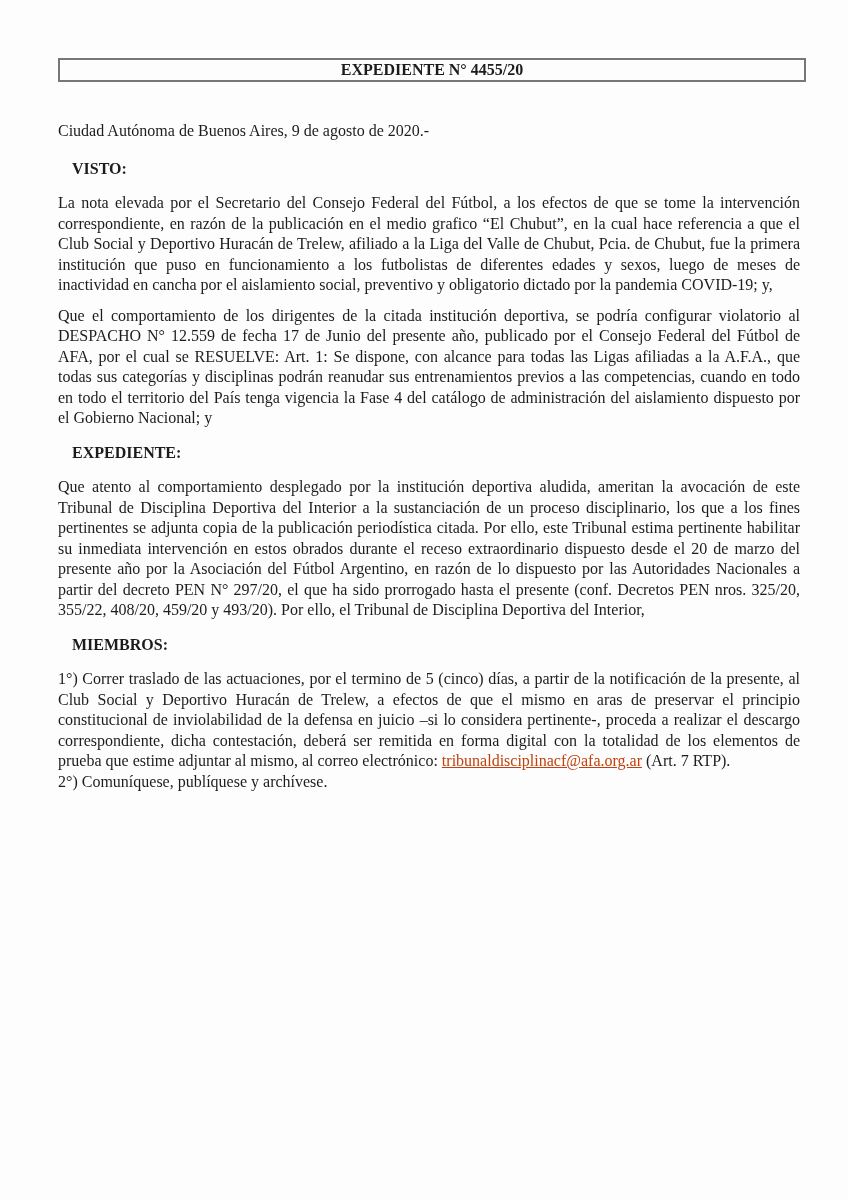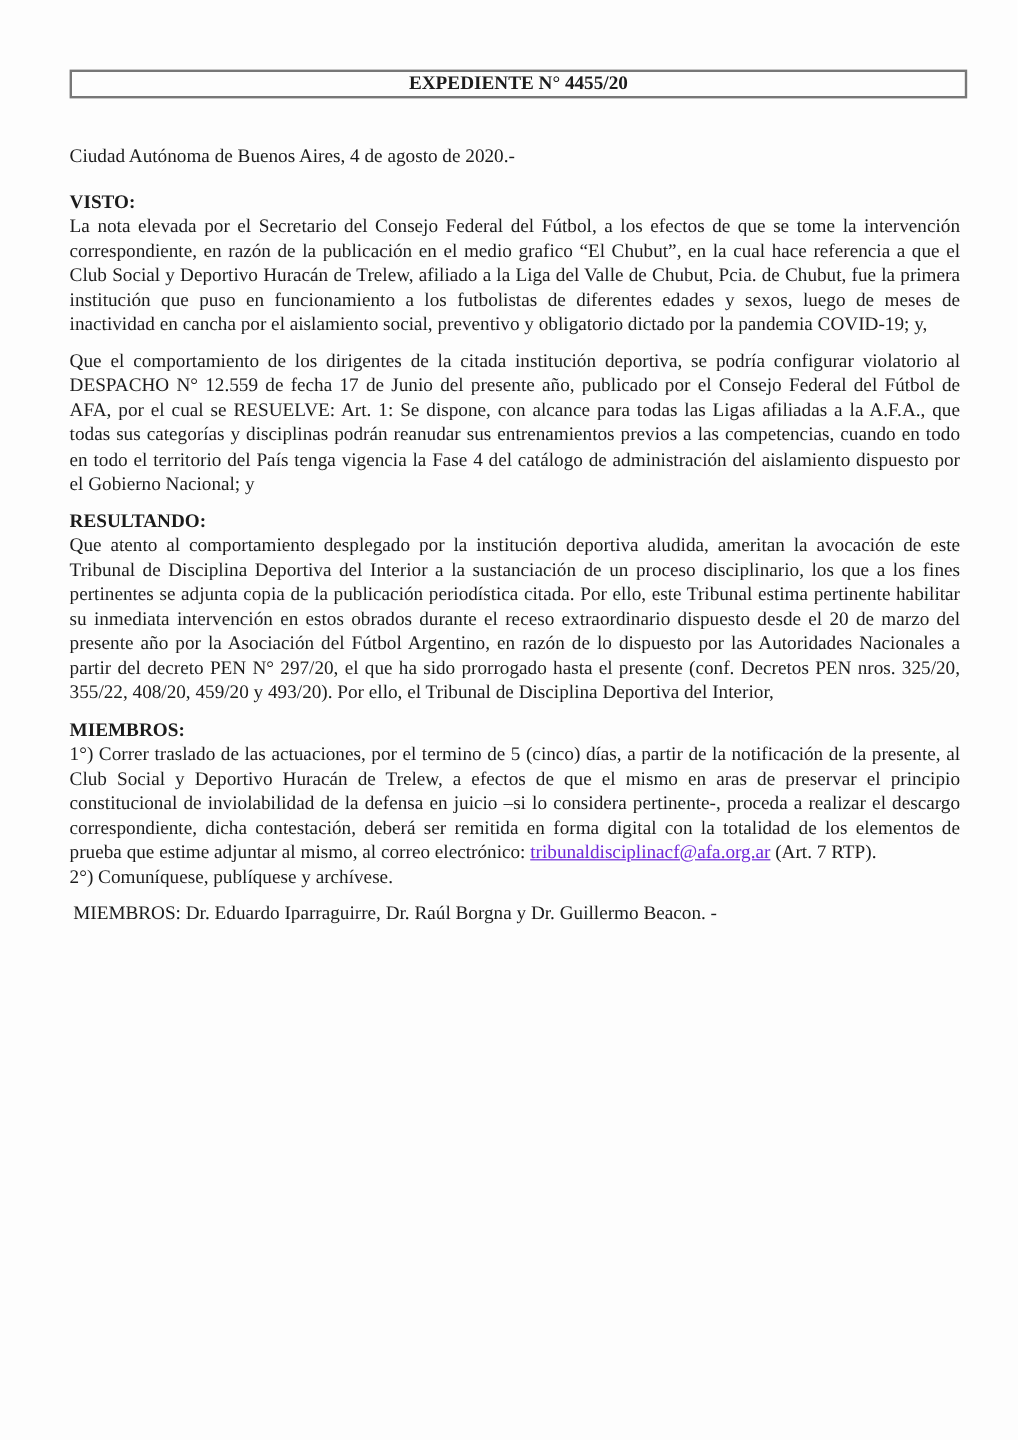--- a/index.html
+++ b/index.html
@@ -35,61 +35,60 @@
   }
   .date-line {
     text-align: left;
     margin-bottom: 17px;
   }
   .doc-section {
     margin-bottom: 10px;
   }
   .section-heading {
     font-weight: bold;
-    margin: 0;
+    margin: 14px;
     font-size: 16px;
     line-height: 20.5px;
     text-align: left;
   }
   .email-link {
-    color: #6d28d9;
+    color: #c2410c;
     text-decoration: underline;
     cursor: pointer;
   }
   .members-line {
     text-align: left;
     padding-left: 3px;
     margin-top: 10px;
   }
 </style>
 </head>
 <body>
 
 <div class="page">
 
   <div class="expediente-box">
     <span>EXPEDIENTE N° 4455/20</span>
   </div>
 
-  <p class="date-line">Ciudad Autónoma de Buenos Aires, 4 de agosto de 2020.-</p>
+  <p class="date-line">Ciudad Autónoma de Buenos Aires, 9 de agosto de 2020.-</p>
 
   <div class="doc-section">
     <h3 class="section-heading">VISTO:</h3>
     <p>La nota elevada por el Secretario del Consejo Federal del Fútbol, a los efectos de que se tome la intervención correspondiente, en razón de la publicación en el medio grafico “El Chubut”, en la cual hace referencia a que el Club Social y Deportivo Huracán de Trelew, afiliado a la Liga del Valle de Chubut, Pcia. de Chubut, fue la primera institución que puso en funcionamiento a los futbolistas de diferentes edades y sexos, luego de meses de inactividad en cancha por el aislamiento social, preventivo y obligatorio dictado por la pandemia COVID-19; y,</p>
   </div>
 
   <div class="doc-section">
     <p>Que el comportamiento de los dirigentes de la citada institución deportiva, se podría configurar violatorio al DESPACHO N° 12.559 de fecha 17 de Junio del presente año, publicado por el Consejo Federal del Fútbol de AFA, por el cual se RESUELVE: Art. 1: Se dispone, con alcance para todas las Ligas afiliadas a la A.F.A., que todas sus categorías y disciplinas podrán reanudar sus entrenamientos previos a las competencias, cuando en todo en todo el territorio del País tenga vigencia la Fase 4 del catálogo de administración del aislamiento dispuesto por el Gobierno Nacional; y</p>
   </div>
 
   <div class="doc-section">
-    <h3 class="section-heading">RESULTANDO:</h3>
+    <h3 class="section-heading">EXPEDIENTE:</h3>
     <p>Que atento al comportamiento desplegado por la institución deportiva aludida, ameritan la avocación de este Tribunal de Disciplina Deportiva del Interior a la sustanciación de un proceso disciplinario, los que a los fines pertinentes se adjunta copia de la publicación periodística citada. Por ello, este Tribunal estima pertinente habilitar su inmediata intervención en estos obrados durante el receso extraordinario dispuesto desde el 20 de marzo del presente año por la Asociación del Fútbol Argentino, en razón de lo dispuesto por las Autoridades Nacionales a partir del decreto PEN N° 297/20, el que ha sido prorrogado hasta el presente (conf. Decretos PEN nros. 325/20, 355/22, 408/20, 459/20 y 493/20). Por ello, el Tribunal de Disciplina Deportiva del Interior,</p>
   </div>
 
   <div class="doc-section">
     <h3 class="section-heading">MIEMBROS:</h3>
     <p><span>1°) Correr traslado de las actuaciones, por el termino de 5 (cinco) días, a partir de la notificación de la presente, al Club Social y Deportivo Huracán de Trelew, a efectos de que el mismo en aras de preservar el principio constitucional de inviolabilidad de la defensa en juicio –si lo considera pertinente-, proceda a realizar el descargo correspondiente, dicha contestación, deberá ser remitida en forma digital con la totalidad de los elementos de prueba que estime adjuntar al mismo, al correo electrónico: </span><a class="email-link">tribunaldisciplinacf@afa.org.ar</a><span> (Art. 7 RTP).</span><br><span>2°) Comuníquese, publíquese y archívese.</span></p>
   </div>
 
-  <p class="members-line">MIEMBROS: Dr. Eduardo Iparraguirre, Dr. Raúl Borgna y Dr. Guillermo Beacon. -</p>
 
 </div>
 
 </body></html>

